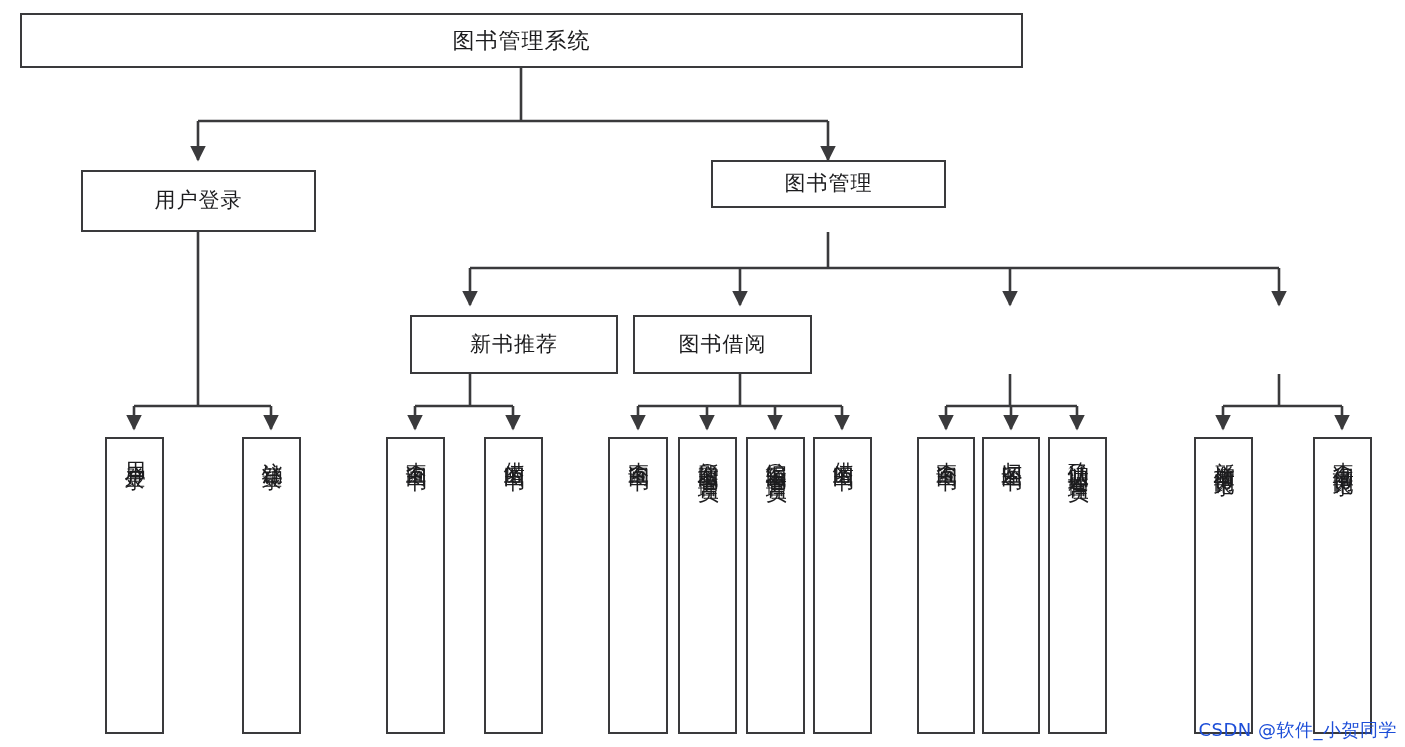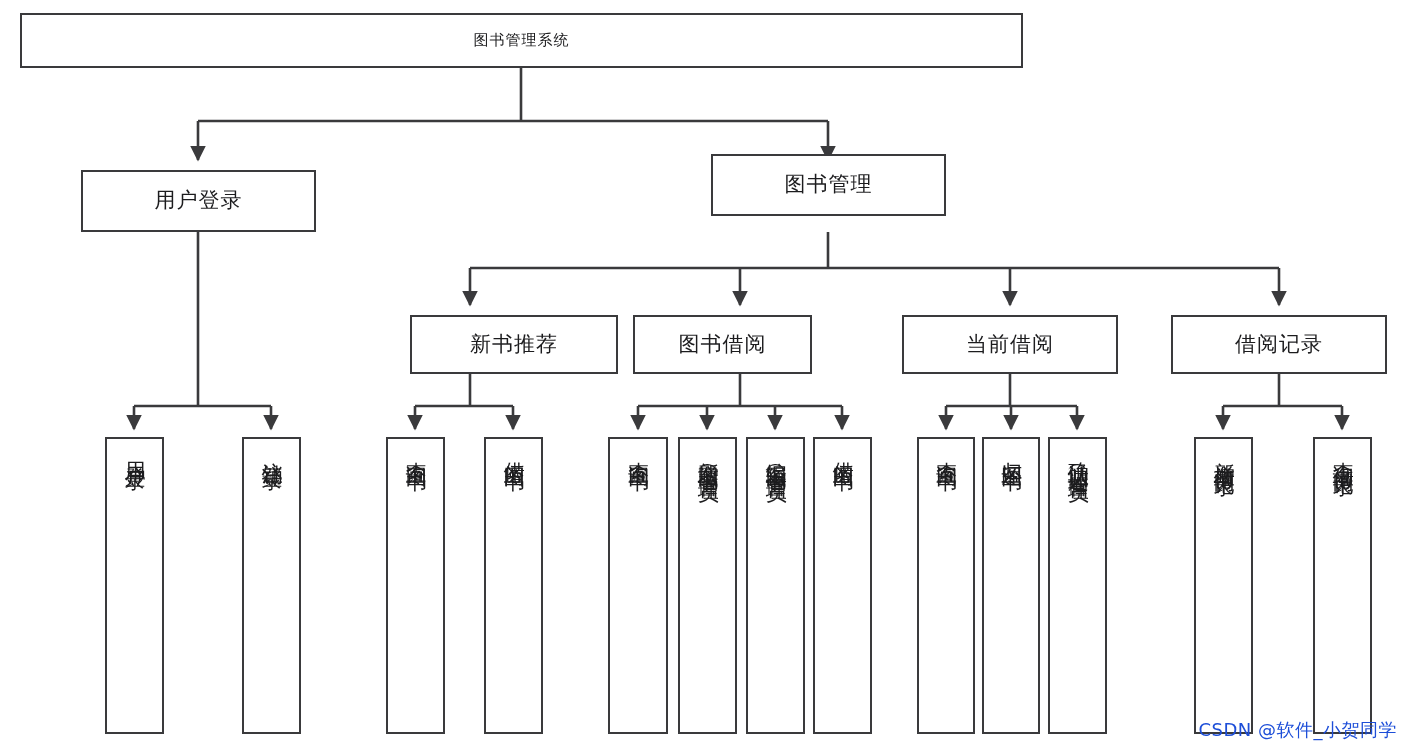--- a/index.html
+++ b/index.html
@@ -43,21 +43,21 @@
     writing-mode:vertical-rl;
     text-orientation:upright;
     line-height:1.12;
     letter-spacing:3px;
     white-space:nowrap;
     display:block;
     margin-top:6px;
     align-self:flex-start;
   }
   .node.root{
-    font-size:15px;
+    font-size:22px;
     letter-spacing:1px;
   }
   .watermark{
     position:absolute;
     right:8px;
     bottom:5px;
     font-size:18px;
     color:#1d4ed8;
     letter-spacing:0.5px;
     white-space:nowrap;
@@ -120,39 +120,33 @@
   </svg>
 
   <div class="node root" style="left:20px;top:13px;width:1003px;height:55px;">
     <span>图书管理系统</span>
   </div>
 
   <div class="node h-node" style="left:81px;top:170px;width:235px;height:62px;">
     <span>用户登录</span>
   </div>
 
-  <div class="node h-node" style="left:711px;top:154px;width:235px;height:62px;">
+  <div class="node h-node" style="left:711px;top:160px;width:235px;height:48px;">
     <span>图书管理</span>
   </div>
 
   <div class="node h-node" style="left:362px;top:315px;width:208px;height:59px;margin-left:48px;">
     <span>新书推荐</span>
   </div>
 
   <div class="node h-node" style="left:633px;top:315px;width:179px;height:59px;">
     <span>图书借阅</span>
   </div>
 
-  <div class="node h-node" style="left:902px;top:315px;width:216px;height:59px;">
-    <span>当前借阅</span>
-  </div>
-
-  <div class="node h-node" style="left:1171px;top:315px;width:216px;height:59px;">
-    <span>借阅记录</span>
-  </div>
+
 
   <div class="node leaf" style="left:105px;top:437px;width:59px;height:297px;">
     <span class="vtext">用户登录</span>
   </div>
 
   <div class="node leaf" style="left:242px;top:437px;width:59px;height:297px;">
     <span class="vtext">注销登录</span>
   </div>
 
   <div class="node leaf" style="left:386px;top:437px;width:59px;height:297px;">

